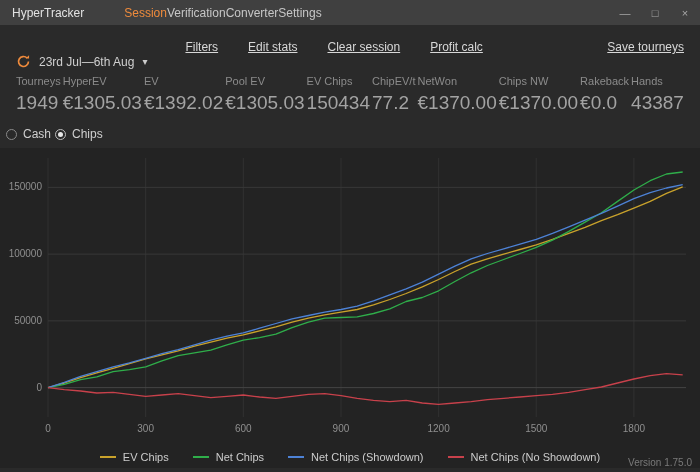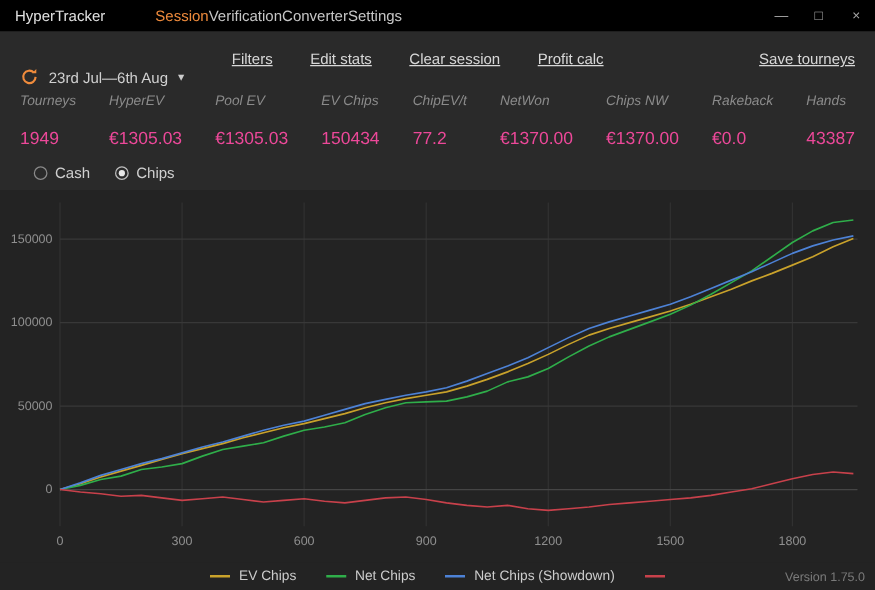--- a/index.html
+++ b/index.html
@@ -6,40 +6,40 @@
   html,body { width:700px; height:472px; }
   body {
     background:#2a2a2a;
     font-family:"Liberation Sans", sans-serif;
     font-size:12px;
     color:#d0d0d0;
     overflow:hidden;
     position:relative;
   }
   
-  .titlebar { height:25px; background:#000000; display:flex; align-items:center; padding-left:12px; }
+  .titlebar { height:25px; background:#404040; display:flex; align-items:center; padding-left:12px; }
   .app-title { color:#e2e2e2; font-size:12px; margin-right:40px; }
   .menu { display:flex; }
   .menu-item { color:#c6c6c6; cursor:default; }
   .menu-item.active { color:#ef8b3c; }
   .win-controls { margin-left:auto; display:flex; height:100%; }
   .win-btn { width:30px; display:flex; align-items:center; justify-content:center; color:#a8a8a8; font-size:11px; }
   
   .toolbar { height:44px; display:flex; align-items:center; padding:0 16px; }
   .date-group { display:flex; align-items:center; gap:8px; margin-right:38px;margin-top:29px; }
   .refresh-wrap { display:flex; align-items:center; }
   .caret { color:#cccccc; font-size:10px; }
   .tool-btn { color:#d8d8d8; margin-right:30px; cursor:default;text-decoration:underline; }
   .save-btn { margin-left:auto; margin-right:0; }
   
   .stats { display:flex; justify-content:space-between; padding:6px 16px 8px 16px; }
-  .stat .label { color:#8b8b8b; font-size:11px; margin-bottom:15px;font-style:italic; }
-  .stat .value { color:#ec4899; font-size:14px; }
+  .stat .label { color:#8b8b8b; font-size:11px; margin-bottom:5px; }
+  .stat .value { color:#a3a3a3; font-size:19px; }
   
-  .radios { display:flex; gap:20px; align-items:center; padding:4px 14px 6px 27px; height:26px; }
+  .radios { display:flex; gap:4px; align-items:center; padding:4px 14px 6px 6px; height:26px; }
   .radio-opt { display:flex; align-items:center; gap:6px; cursor:default; }
   .radio { width:11px; height:11px; border:1px solid #8a8a8a; border-radius:50%; position:relative; background:transparent; }
   .radio.selected { border-color:#bdbdbd; }
   .radio.selected::after { content:""; position:absolute; left:2px; top:2px; right:2px; bottom:2px; background:#e8e8e8; border-radius:50%; }
   .radio-label { color:#cfcfcf; }
   
   .chart-panel { background:#232323; position:relative; }
   .chart-panel text { font-family:"Liberation Sans", sans-serif; }
   .legend { display:flex; justify-content:center; align-items:center; gap:24px; height:22px; background:#232323; }
   .legend-item { display:flex; align-items:center; gap:7px; font-size:11px; color:#cccccc; }
@@ -83,20 +83,24 @@
 </div>
 
 <div class="stats">
   <div class="stat">
     <div class="label">Tourneys</div>
     <div class="value">1949</div>
   </div>
   <div class="stat">
     <div class="label">HyperEV</div>
     <div class="value">€1305.03</div>
+  </div>
+  <div class="stat">
+    <div class="label">EV</div>
+    <div class="value">€1392.02</div>
   </div>
   <div class="stat">
     <div class="label">Pool EV</div>
     <div class="value">€1305.03</div>
   </div>
   <div class="stat">
     <div class="label">EV Chips</div>
     <div class="value">150434</div>
   </div>
   <div class="stat">
@@ -169,17 +173,18 @@
       <div class="legend-item">
         <span class="legend-swatch" style="background: rgb(47, 174, 74);"></span>
         <span>Net Chips</span>
       </div>
       <div class="legend-item">
         <span class="legend-swatch" style="background: rgb(77, 130, 214);"></span>
         <span>Net Chips (Showdown)</span>
       </div>
       <div class="legend-item">
         <span class="legend-swatch" style="background: rgb(200, 65, 75);"></span>
+        <span>Net Chips (No Showdown)</span>
       </div>
     </div>
 </div>
 
 <div class="version">Version 1.75.0</div>
 
 </body></html>

